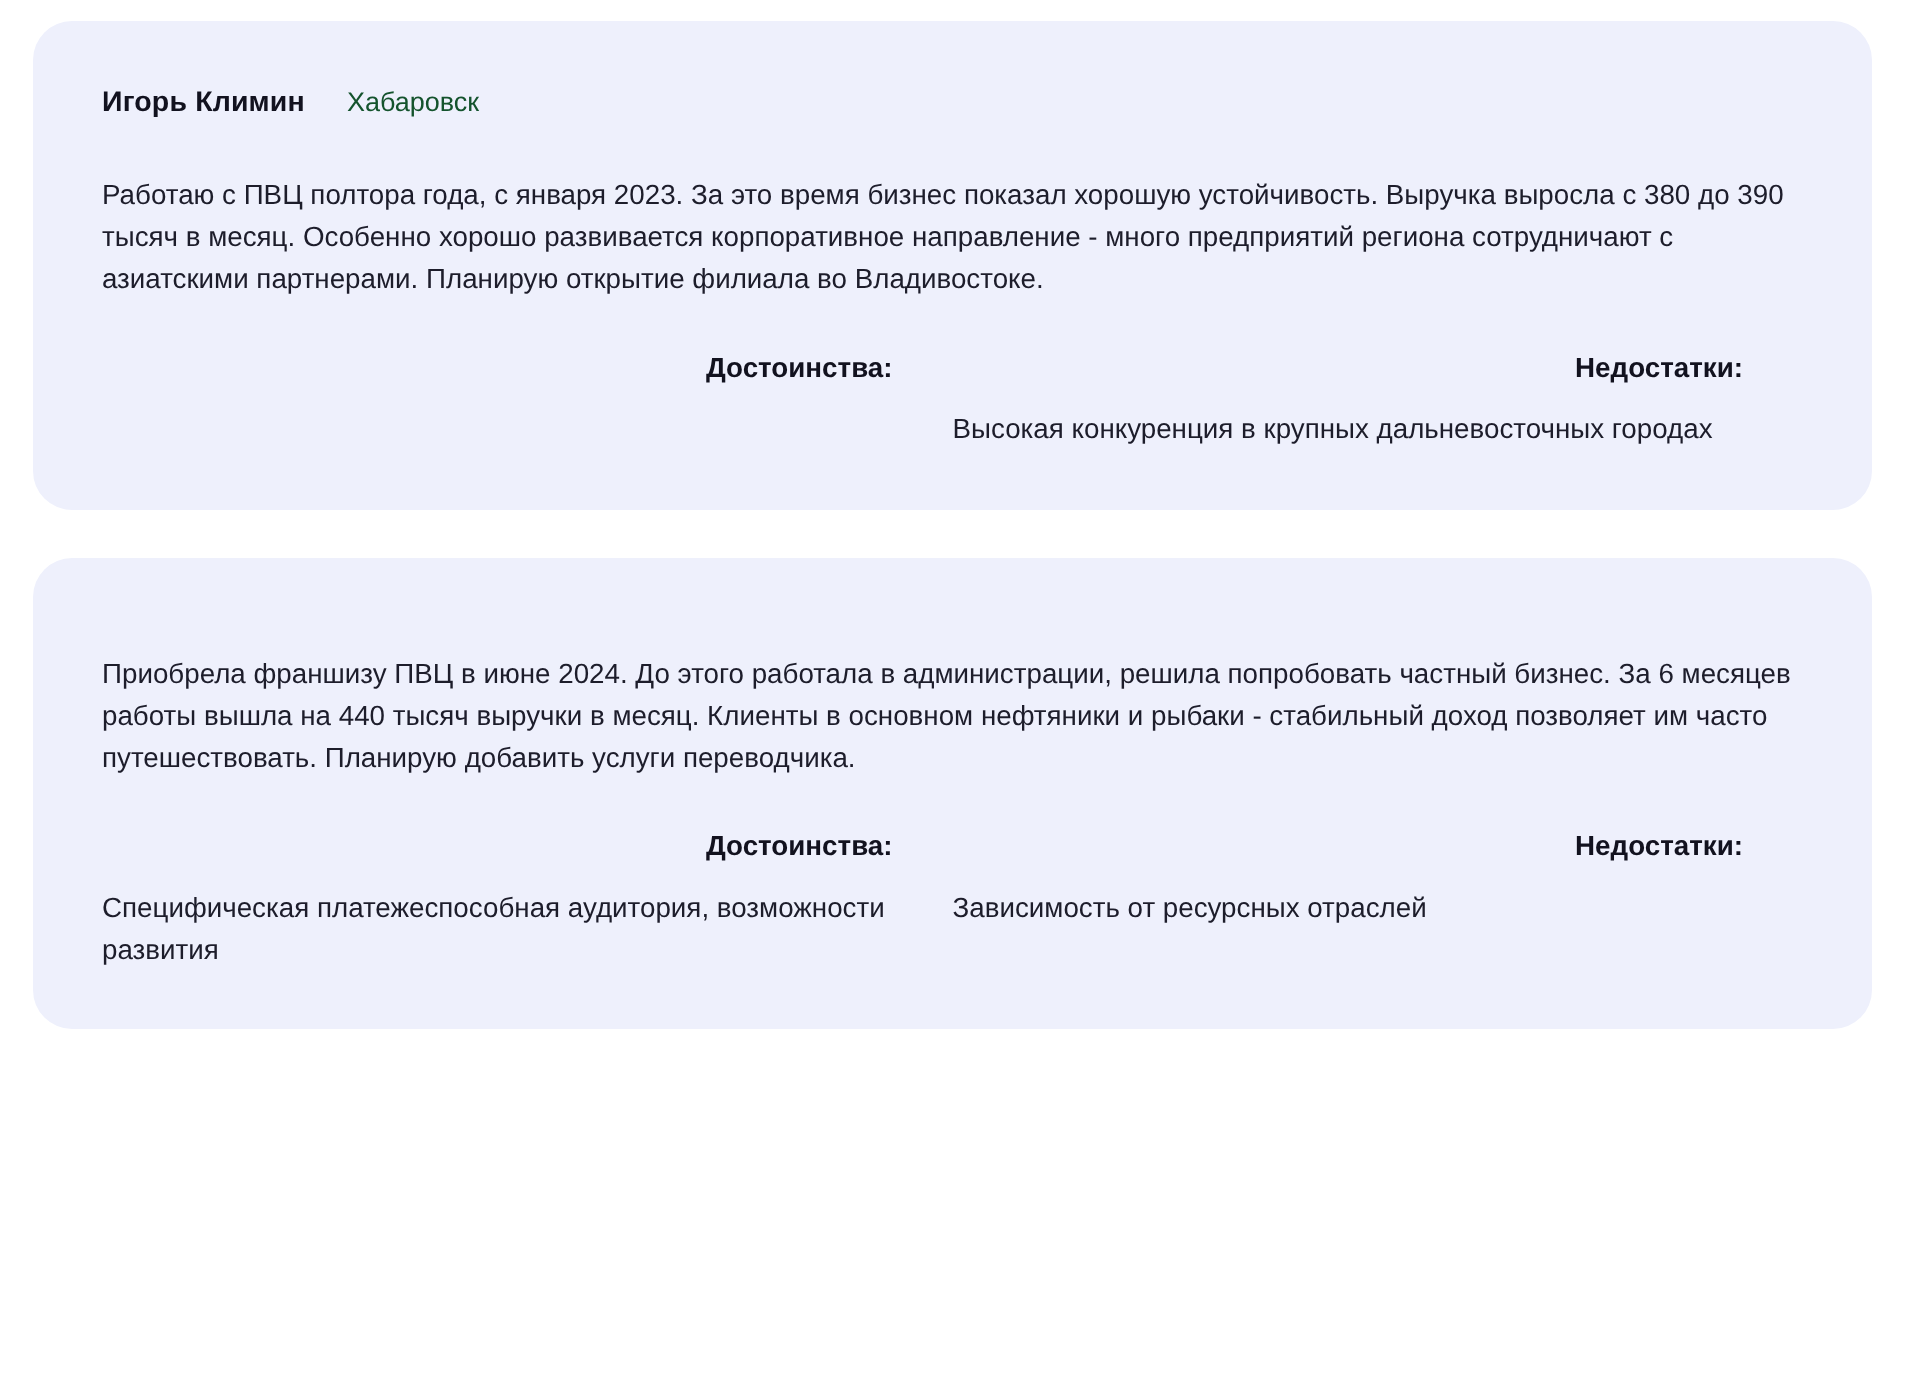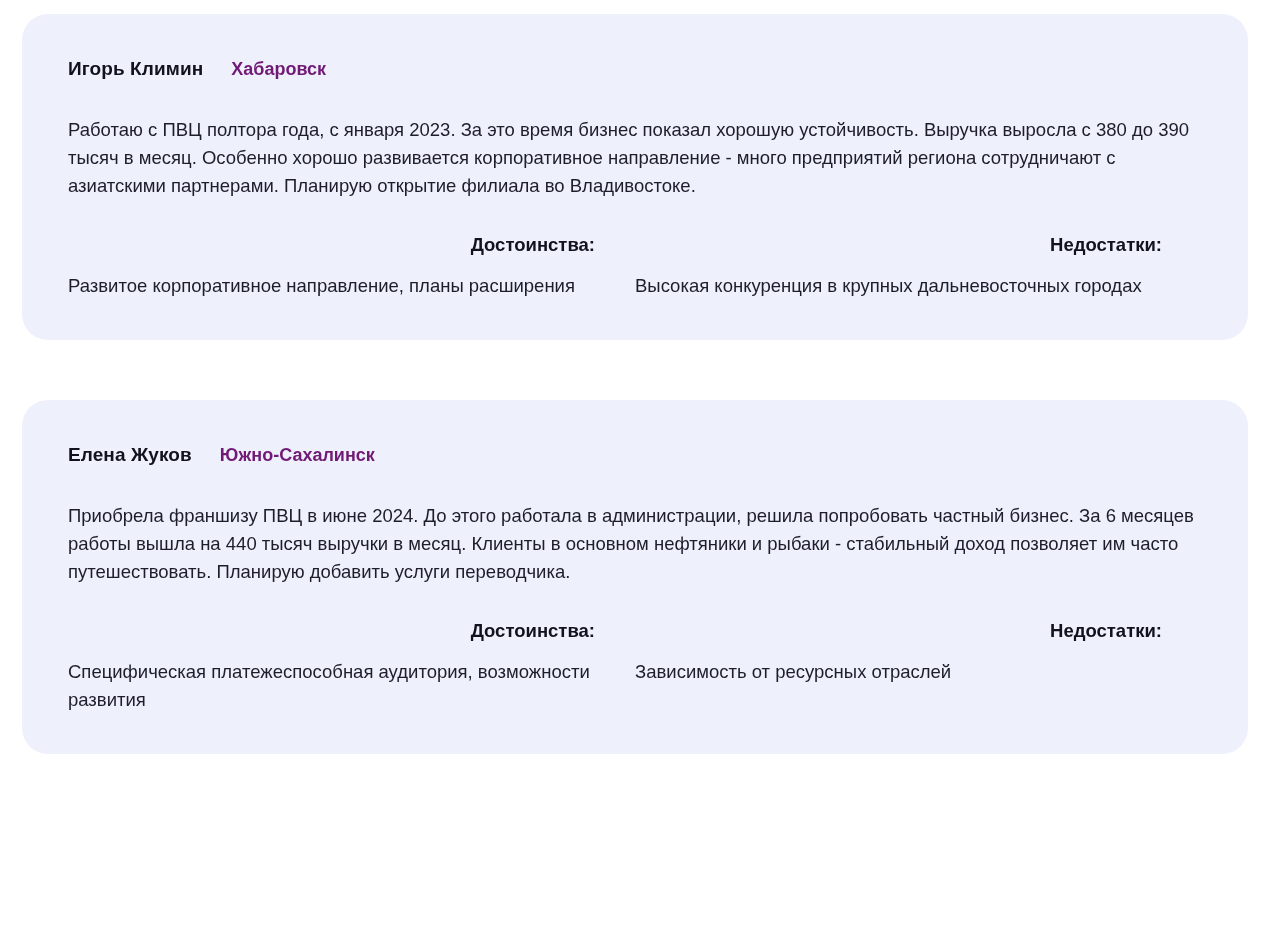--- a/index.html
+++ b/index.html
@@ -10,38 +10,38 @@
     background: #ffffff;
     font-family: "Liberation Sans", sans-serif;
   }
   body {
     padding: 14px 22px 0 22px;
   }
   .review-card {
     background: #eef0fc;
     border-radius: 26px;
     padding: 44px 46px 40px 46px;
-    margin-bottom: 60px;
+    margin-bottom: 32px;
   }
   .review-head {
     display: flex;
     align-items: baseline;
     gap: 28px;
     margin-bottom: 36px;
   }
   .reviewer-name {
     font-size: 19px;
     font-weight: bold;
     color: #12121f;
     letter-spacing: 0.1px;
   }
   .reviewer-city {
     font-size: 18px;
-    font-weight: bold;
-    color: #701a75;
+    font-weight: normal;
+    color: #14532d;
   }
   .review-body {
     font-size: 18.5px;
     line-height: 1.52;
     color: #1d1d2b;
     margin-bottom: 34px;
     max-width: 1150px;
   }
   .pros-cons {
     display: flex;
@@ -72,34 +72,29 @@
 
   <div class="review-card">
     <div class="review-head">
       <span class="reviewer-name">Игорь Климин</span>
       <span class="reviewer-city">Хабаровск</span>
     </div>
     <p class="review-body">Работаю с ПВЦ полтора года, с января 2023. За это время бизнес показал хорошую устойчивость. Выручка выросла с 380 до 390 тысяч в месяц. Особенно хорошо развивается корпоративное направление - много предприятий региона сотрудничают с азиатскими партнерами. Планирую открытие филиала во Владивостоке.</p>
     <div class="pros-cons">
       <div class="pc-col">
         <div class="pc-title">Достоинства:</div>
-        <div class="pc-text">Развитое корпоративное направление, планы расширения</div>
       </div>
       <div class="pc-col">
         <div class="pc-title">Недостатки:</div>
         <div class="pc-text">Высокая конкуренция в крупных дальневосточных городах</div>
       </div>
     </div>
   </div>
 
   <div class="review-card">
-    <div class="review-head">
-      <span class="reviewer-name">Елена Жуков</span>
-      <span class="reviewer-city">Южно-Сахалинск</span>
-    </div>
     <p class="review-body">Приобрела франшизу ПВЦ в июне 2024. До этого работала в администрации, решила попробовать частный бизнес. За 6 месяцев работы вышла на 440 тысяч выручки в месяц. Клиенты в основном нефтяники и рыбаки - стабильный доход позволяет им часто путешествовать. Планирую добавить услуги переводчика.</p>
     <div class="pros-cons">
       <div class="pc-col">
         <div class="pc-title">Достоинства:</div>
         <div class="pc-text">Специфическая платежеспособная аудитория, возможности развития</div>
       </div>
       <div class="pc-col">
         <div class="pc-title">Недостатки:</div>
         <div class="pc-text">Зависимость от ресурсных отраслей</div>
       </div>

